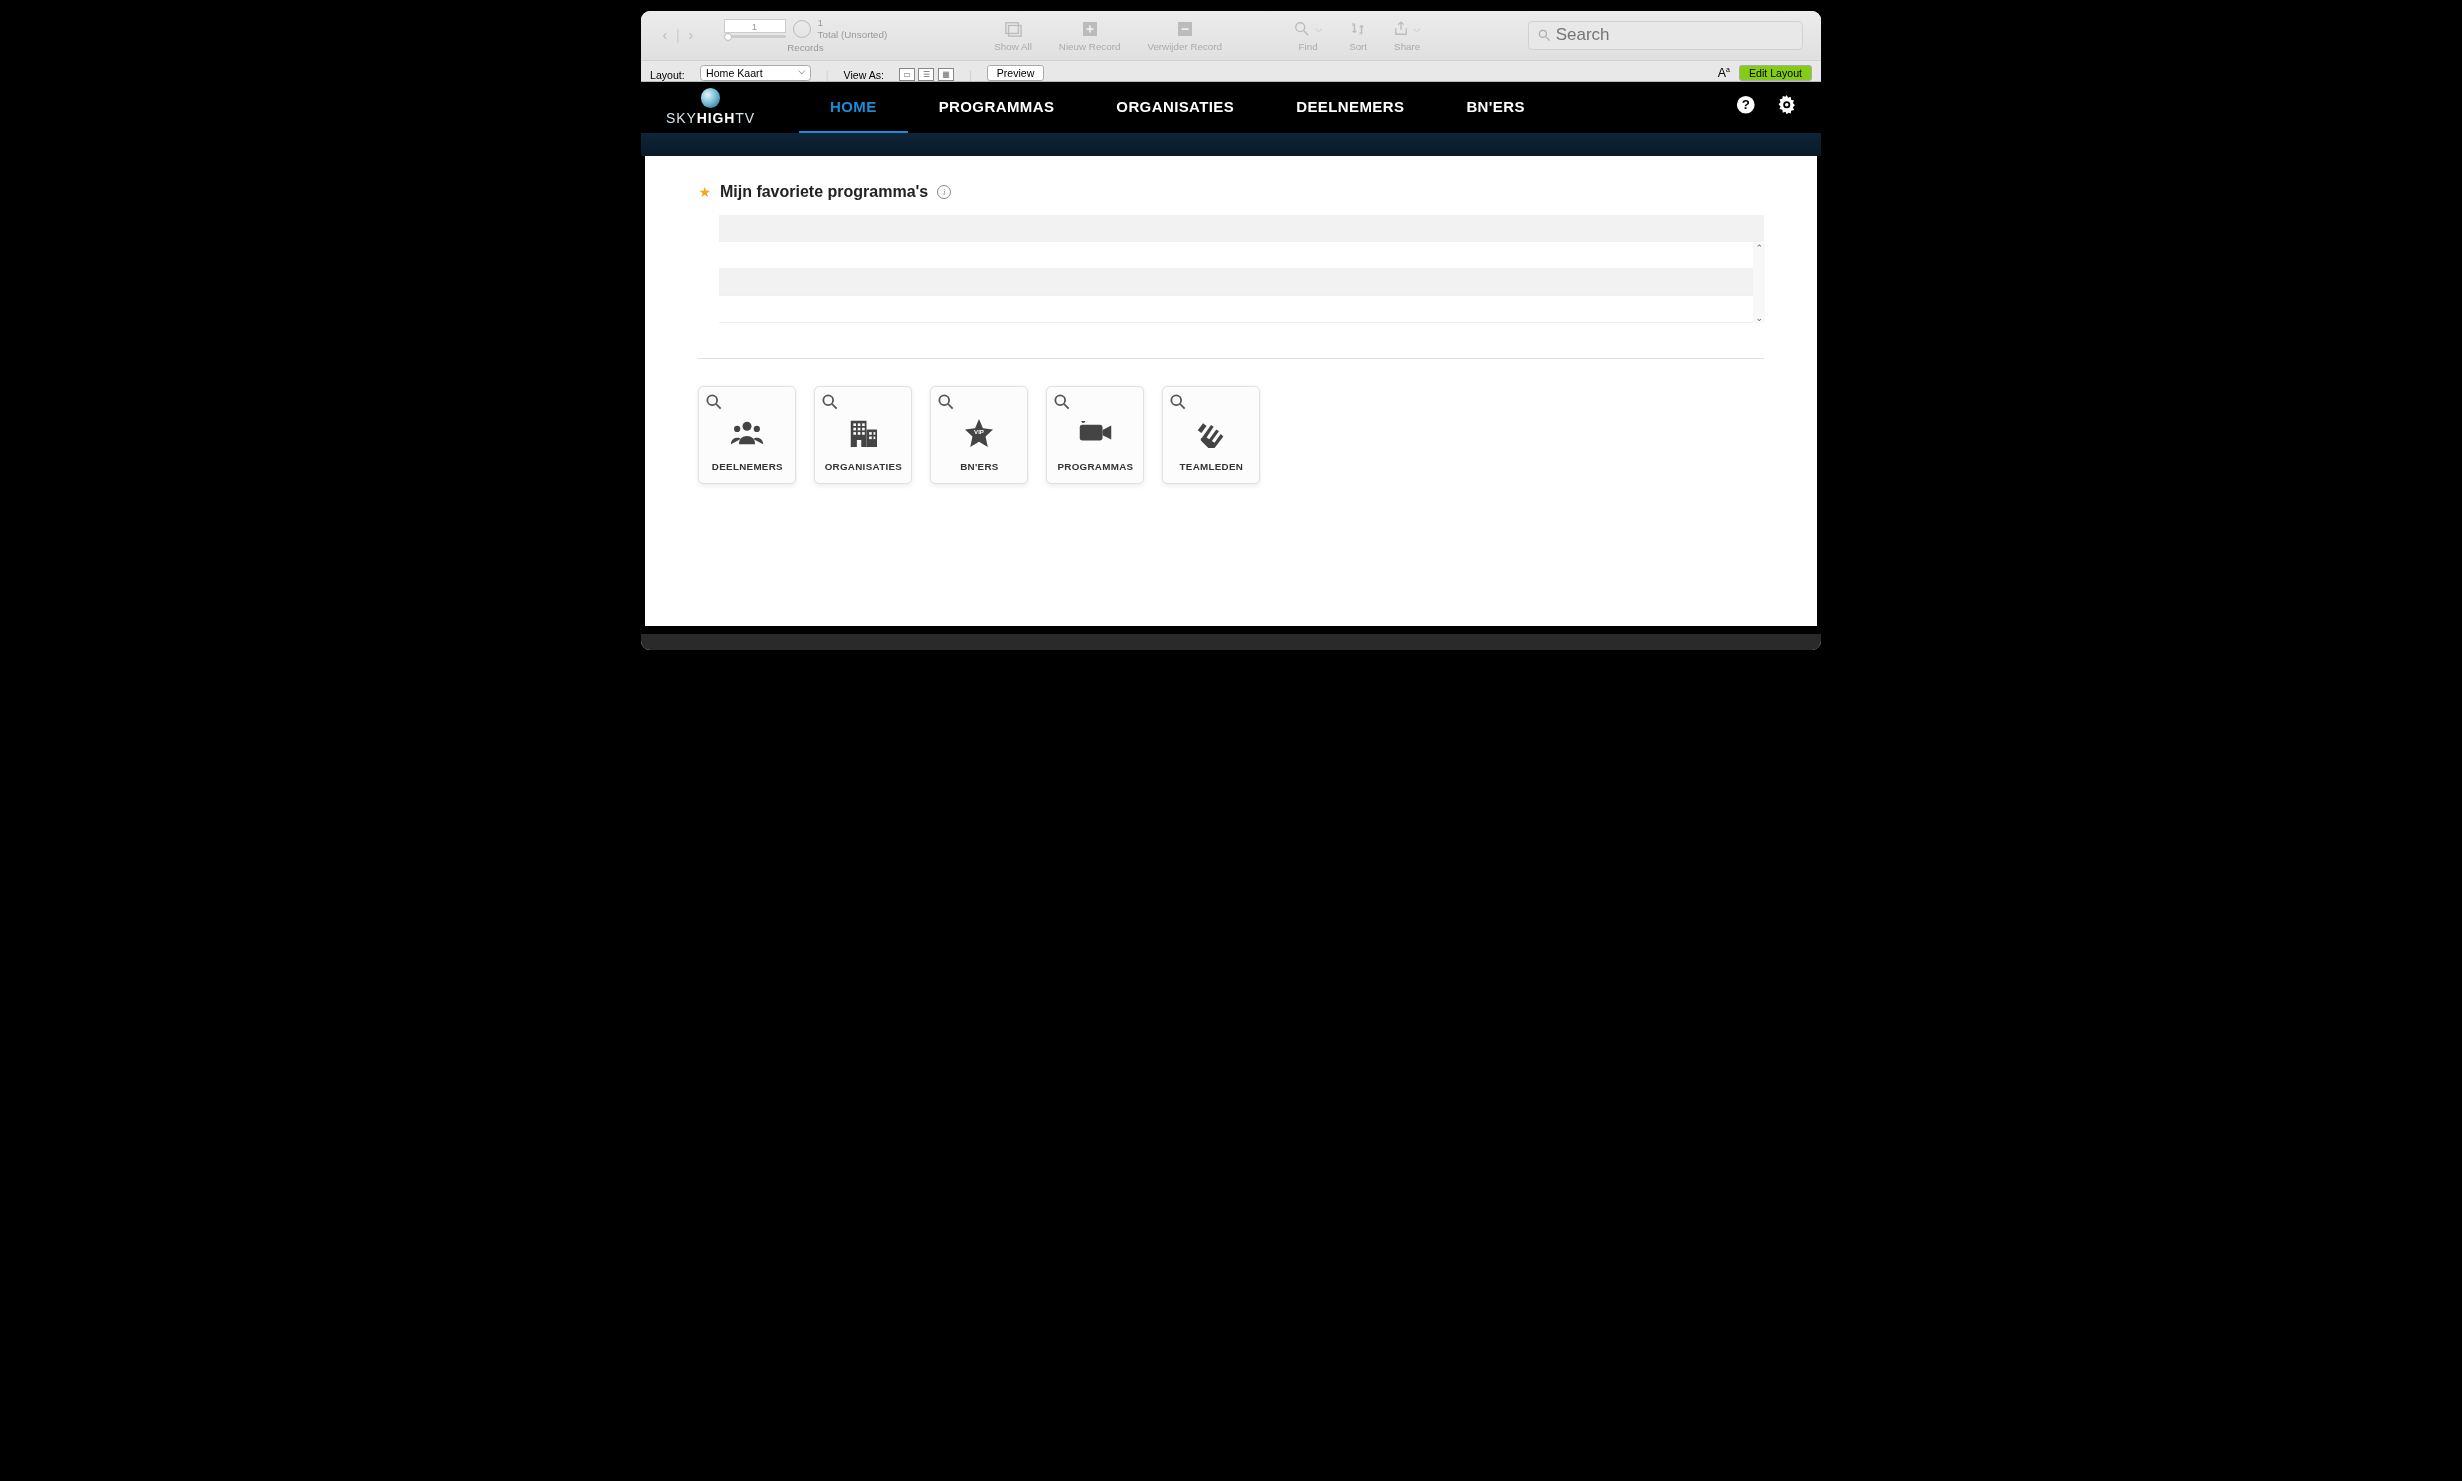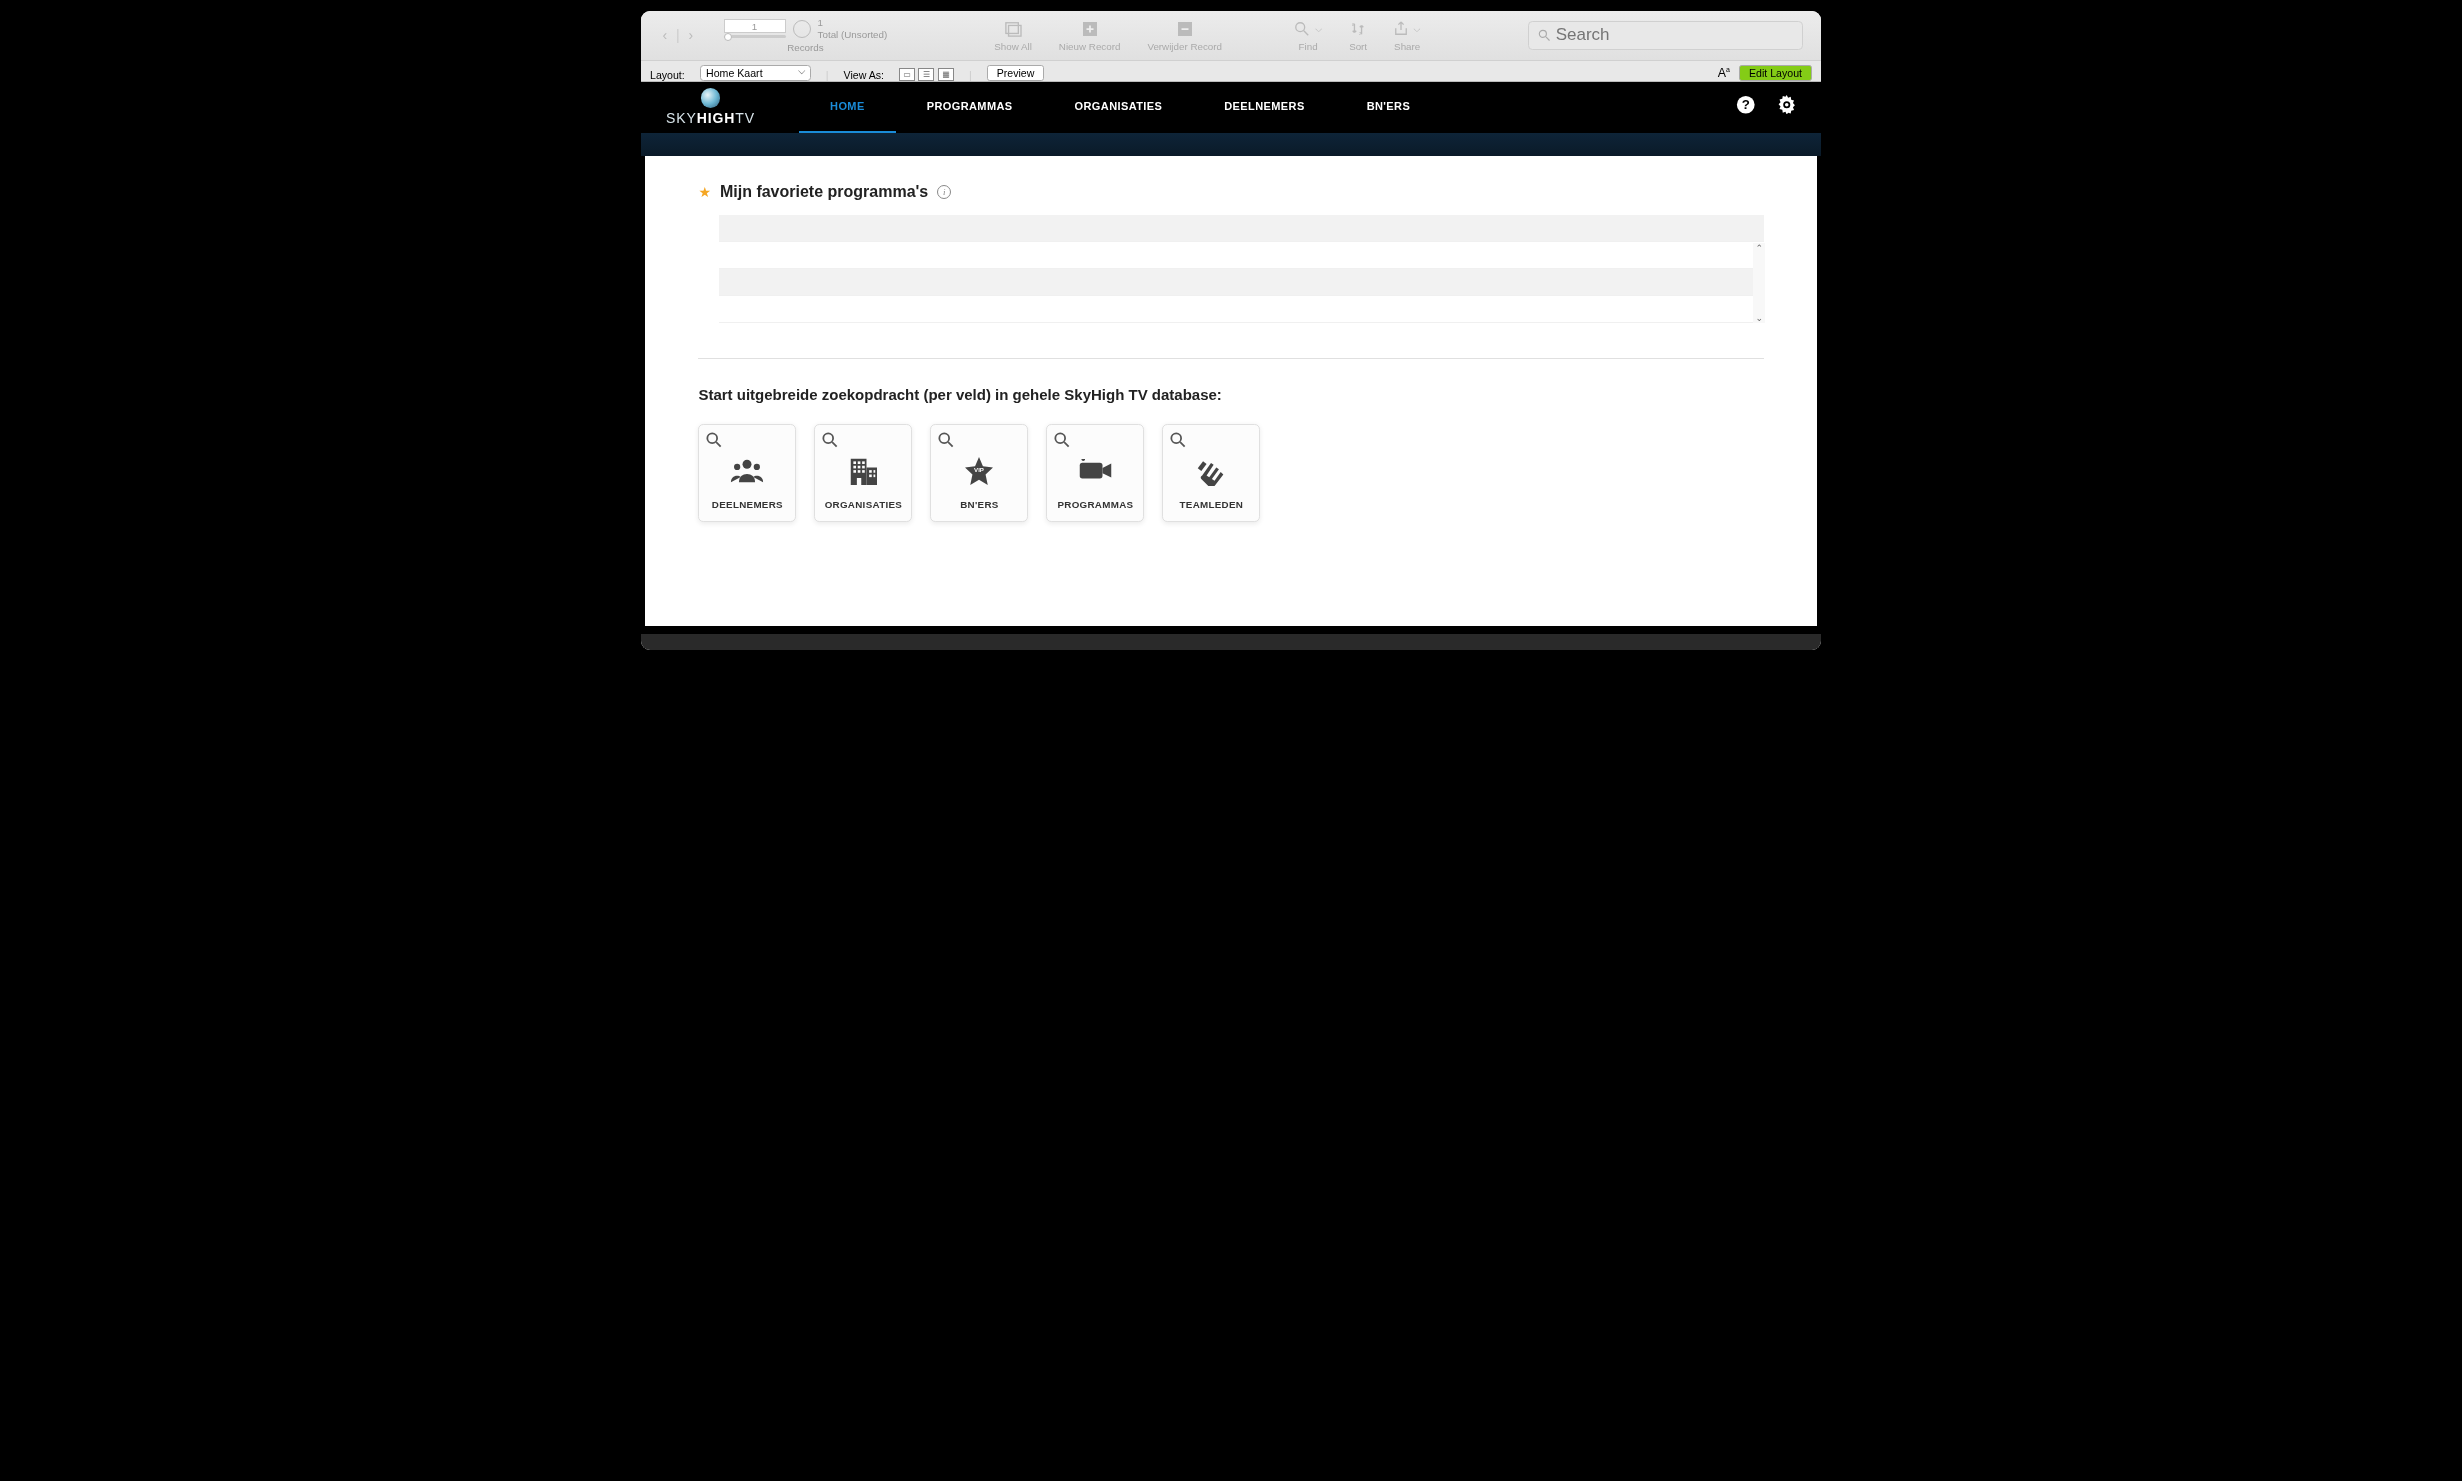--- a/index.html
+++ b/index.html
@@ -242,21 +242,21 @@
     }
     .logo-text .bold { font-weight: 700; color: #fff; }
     .logo-wrap{display:flex;flex-direction:column;align-items:center;}
     .nav-items {
       display: flex;
       gap: 0;
       height: 100%;
     }
     .nav-item {
       color: #fff;
-      font-size: 11px;
+      font-size: 15px;
       font-weight: 700;
       letter-spacing: 0.4px;
       padding: 0 31px;
       display: flex;
       align-items: center;
       height: 100%;
       border-bottom: 2.7px solid transparent;
       cursor: pointer;
     }
     .nav-item.active {
@@ -580,21 +580,20 @@
           <div class="table-row"></div>
         </div>
         <div class="scroll-indicators">
           <span>⌃</span>
           <span>⌄</span>
         </div>
       </div>
 
       <hr class="divider">
 
-      <div class="search-section-title">Start uitgebreide zoekopdracht (per veld) in gehele SkyHigh TV database:</div>
 
       <div class="search-cards">
 
         <div class="search-card">
           <span class="card-search-icon">
             <svg width="16" height="16" viewBox="0 0 18 18">
                 <circle cx="7" cy="7" r="5.5" fill="none" stroke="#555" stroke-width="2"></circle>
                 <path d="M11.5 11.5l5 5" stroke="#555" stroke-width="2"></path>
               </svg>
           </span>

